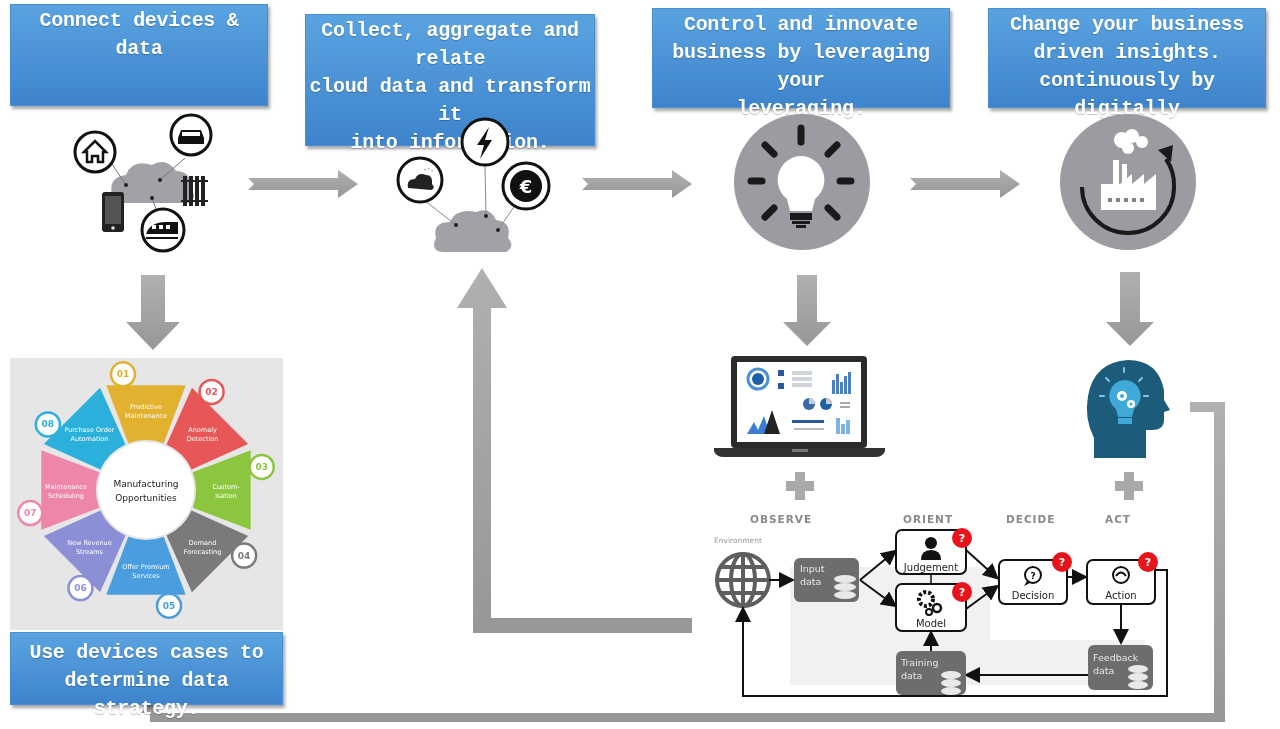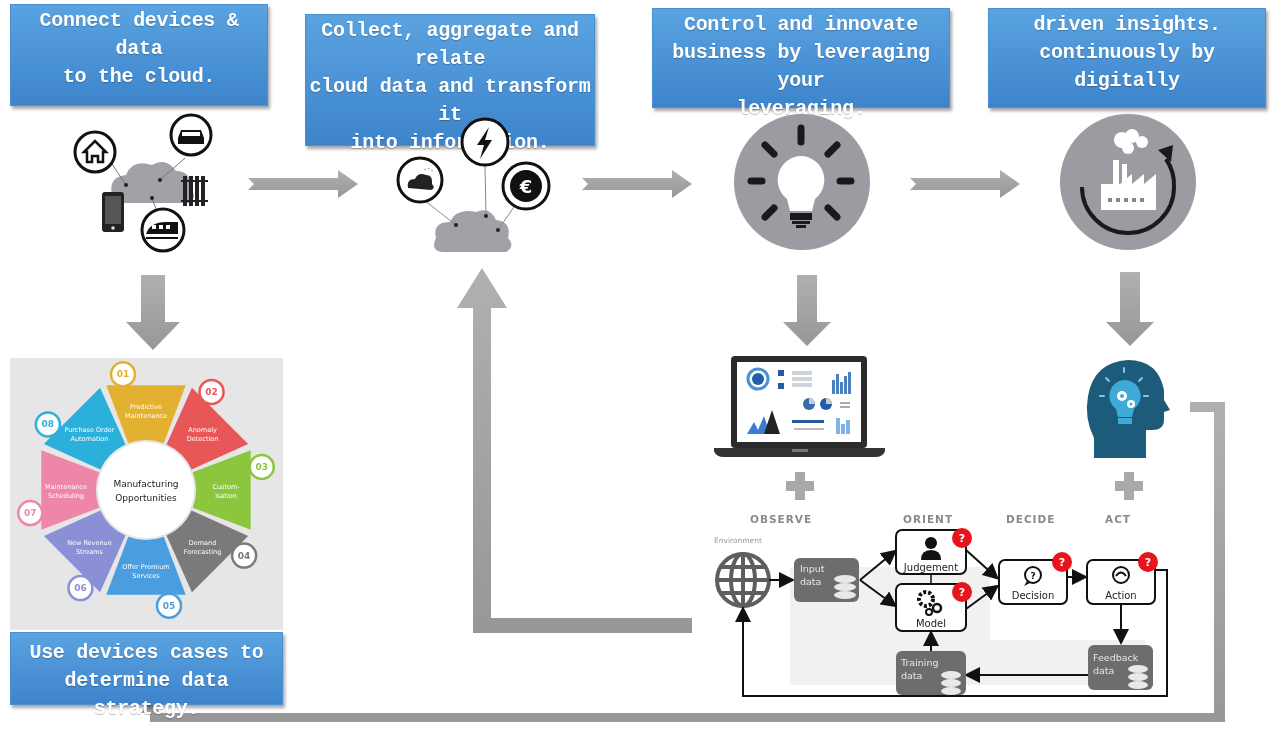--- a/index.html
+++ b/index.html
@@ -28,33 +28,33 @@
   .grey-label { font-family:"DejaVu Sans", sans-serif; font-size:9.5px; fill:#e6e6e6; }
   .wheel-text { font-family:"DejaVu Sans", sans-serif; font-size:6.5px; fill:#ffffff; }
   .wheel-num { font-family:"DejaVu Sans", sans-serif; font-size:9px; font-weight:bold; }
   .wheel-center { font-family:"DejaVu Sans", sans-serif; font-size:9px; fill:#222; }
 </style>
 </head>
 <body>
 
 <div class="blue-box" style="left:10px;top:4px;width:258px;height:102px;">
   <span>Connect devices &amp; data</span>
-  <span>to the cloud.</span>
 </div>
 <div class="blue-box" style="left:305px;top:14px;width:290px;height:132px;">
   <span>Collect, aggregate and relate</span>
   <span>cloud data and transform it</span>
   <span>into information.</span>
 </div>
 <div class="blue-box" style="left:652px;top:8px;width:298px;height:100px;">
   <span>Control and innovate</span>
   <span>business by leveraging your</span>
   <span>leveraging.</span>
 </div>
 <div class="blue-box" style="left:988px;top:8px;width:278px;height:100px;">
+  <span>Change your business</span>
   <span>driven insights.</span>
   <span>continuously by digitally</span>
 </div>
 
 <svg style="left:0;top:0;width:1280px;height:729px;" width="1280" height="729">
   <defs>
     <linearGradient id="ag" x1="0" x2="0" y1="0" y2="1">
       <stop offset="0" stop-color="#b0b0b0"></stop>
         <stop offset="1" stop-color="#979797"></stop>
     </linearGradient>

